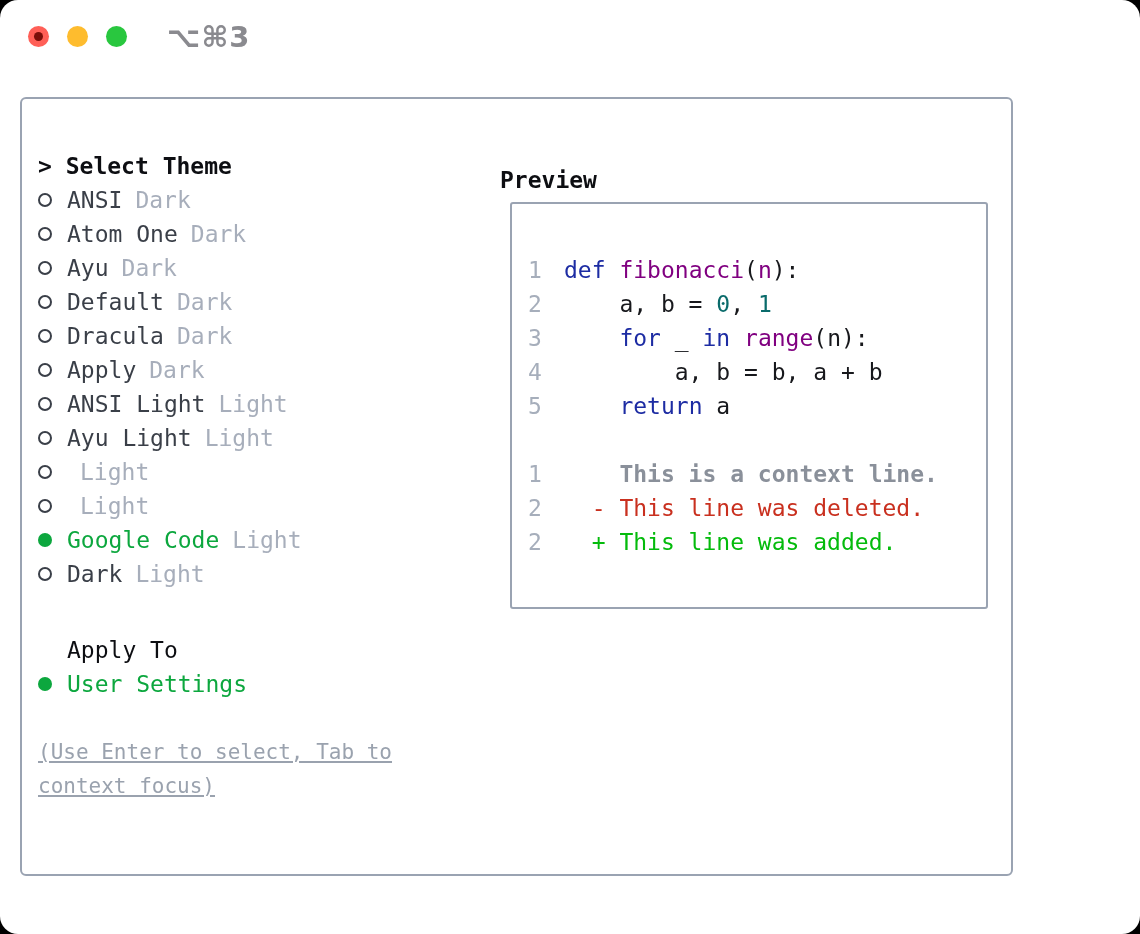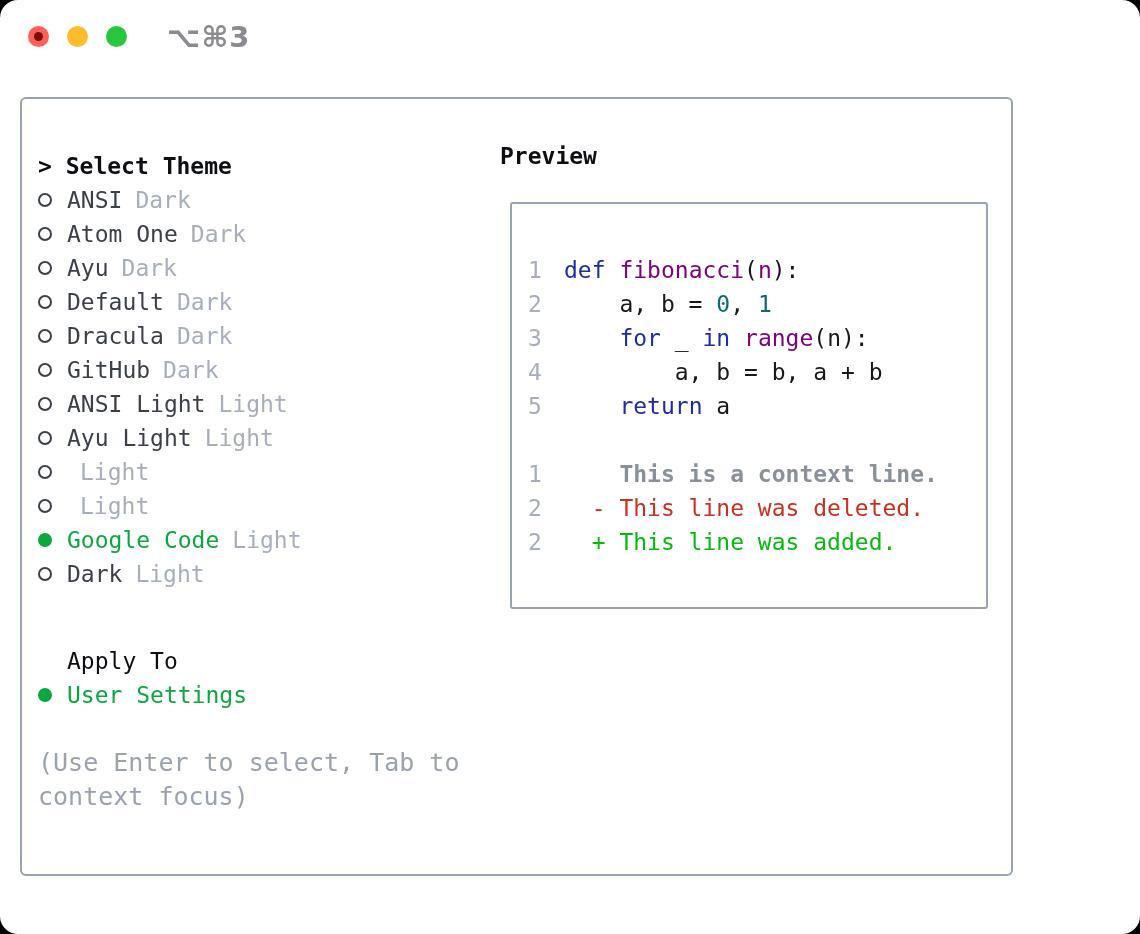--- a/index.html
+++ b/index.html
@@ -33,25 +33,25 @@
   .row{height:34px;display:flex;align-items:center;font-size:23px;color:var(--list-text);
        white-space:pre;}
   .row.header{font-weight:bold;color:var(--header-text);}
   .bullet-cell{width:29px;display:flex;align-items:center;flex:none;}
   .bullet{width:14px;height:14px;box-sizing:border-box;border:2px solid var(--list-text);
           border-radius:50%;}
   .bullet.filled{border:none;background:var(--selection-green);}
   .theme-name{color:var(--list-text);}
   .row.selected .theme-name{color:var(--selection-green);}
   .theme-tag{color:var(--tag-text);margin-left:13px;text-align:right;}
-  .apply-block{margin-top:53px;}
+  .apply-block{margin-top:42px;}
   .apply-title{margin-left:29px;color:var(--header-text);}
-  .help-block{margin-top:34px;color:var(--help-text);font-size:25px;line-height:34px;}
+  .help-block{margin-top:34px;color:var(--help-text);font-size:21px;line-height:34px;text-decoration:underline;}
   
-  .preview-title{position:absolute;left:478px;top:40px;height:34px;display:flex;align-items:center;
+  .preview-title{position:absolute;left:478px;top:64px;height:34px;display:flex;align-items:center;
                  font-size:23px;font-weight:bold;color:var(--header-text);}
   .preview-box{position:absolute;left:488px;top:103px;width:478px;height:407px;box-sizing:border-box;
                border:2px solid var(--panel-border);border-radius:3px;background:#fff;
                padding:49px 0 0 16px;overflow:hidden;}
   .code-line{height:34px;display:flex;align-items:center;font-size:23px;white-space:pre;}
   .lineno{display:inline-block;width:36px;color:var(--line-number);flex:none;}
   .tk-kw{color:var(--code-keyword);}
   .tk-fn{color:var(--code-function);}
   .tk-nm{color:var(--code-number);}
   .tk-pl{color:var(--code-plain);}
@@ -77,21 +77,21 @@
 
     <div class="left-col">
       <div class="row header"><span>&gt; </span><span>Select Theme</span></div>
 
       <div id="theme-list">
           <div class="row theme-row"><span class="bullet-cell"><span class="bullet"></span></span><span class="theme-name">ANSI</span><span class="theme-tag">Dark</span></div>
           <div class="row theme-row"><span class="bullet-cell"><span class="bullet"></span></span><span class="theme-name">Atom One</span><span class="theme-tag">Dark</span></div>
           <div class="row theme-row"><span class="bullet-cell"><span class="bullet"></span></span><span class="theme-name">Ayu</span><span class="theme-tag">Dark</span></div>
           <div class="row theme-row"><span class="bullet-cell"><span class="bullet"></span></span><span class="theme-name">Default</span><span class="theme-tag">Dark</span></div>
           <div class="row theme-row"><span class="bullet-cell"><span class="bullet"></span></span><span class="theme-name">Dracula</span><span class="theme-tag">Dark</span></div>
-          <div class="row theme-row"><span class="bullet-cell"><span class="bullet"></span></span><span class="theme-name">GitHub</span><span class="theme-tag">Dark</span></div>
+          <div class="row theme-row"><span class="bullet-cell"><span class="bullet"></span></span><span class="theme-name">Apply</span><span class="theme-tag">Dark</span></div>
           <div class="row theme-row"><span class="bullet-cell"><span class="bullet"></span></span><span class="theme-name">ANSI Light</span><span class="theme-tag">Light</span></div>
           <div class="row theme-row"><span class="bullet-cell"><span class="bullet"></span></span><span class="theme-name">Ayu Light</span><span class="theme-tag">Light</span></div>
           <div class="row theme-row"><span class="bullet-cell"><span class="bullet"></span></span><span class="theme-tag">Light</span></div>
           <div class="row theme-row"><span class="bullet-cell"><span class="bullet"></span></span><span class="theme-tag">Light</span></div>
           <div class="row theme-row selected"><span class="bullet-cell"><span class="bullet filled"></span></span><span class="theme-name">Google Code</span><span class="theme-tag">Light</span></div>
           <div class="row theme-row"><span class="bullet-cell"><span class="bullet"></span></span><span class="theme-name">Dark</span><span class="theme-tag">Light</span></div>
         </div>
 
       <div class="apply-block">
         <div class="row apply-title">Apply To</div>

